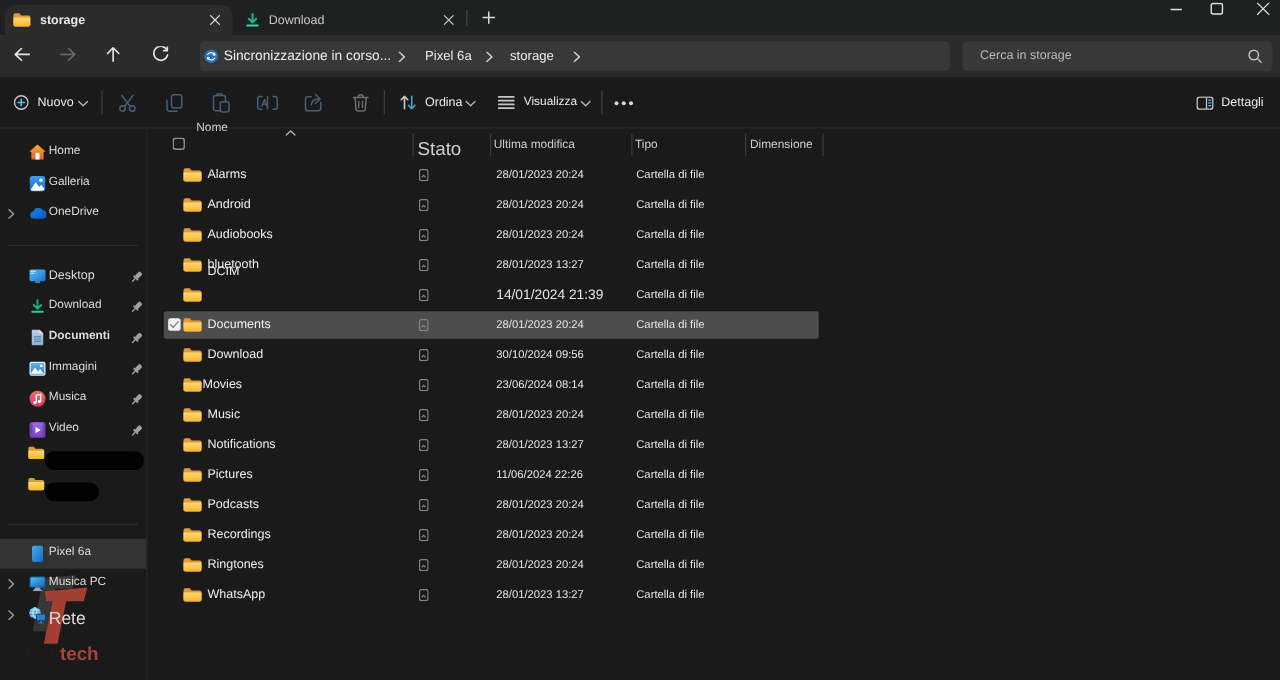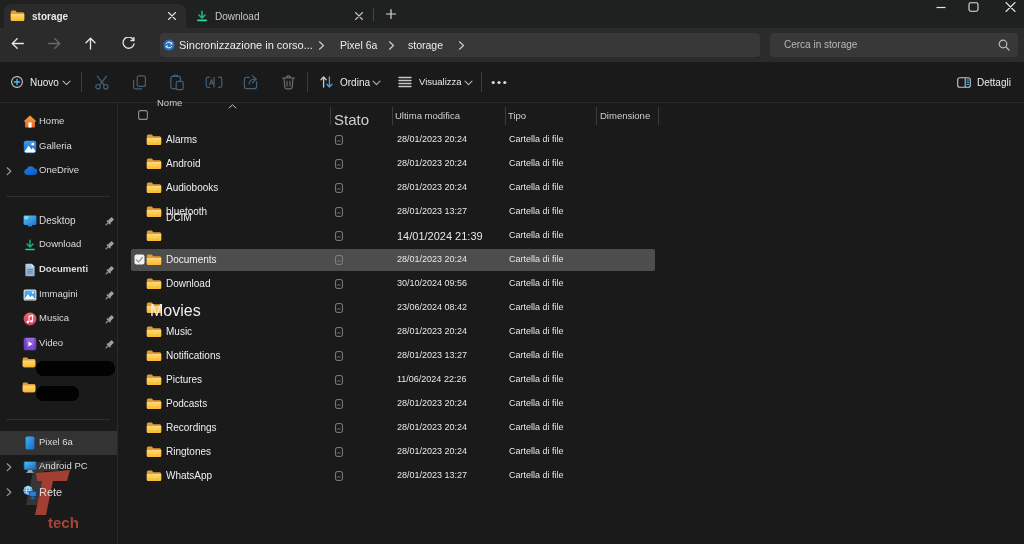--- a/index.html
+++ b/index.html
@@ -360,37 +360,37 @@
         <linearGradient id="pcg" x1="0" y1="0" x2="1" y2="1">
           <stop offset="0" stop-color="#4fc0f0"></stop>
           <stop offset="1" stop-color="#1467c2"></stop>
         </linearGradient>
       </defs>
 <rect x="0.7" y="1.2" width="12.6" height="8.8" rx="1.2" fill="#1a5f9e"></rect>
 <rect x="1.5" y="2" width="11" height="7.2" rx="0.6" fill="url(#pcg)"></rect>
 <path d="M5 10 L4.2 12.2 H9.8 L9 10 Z" fill="#9aa7b0"></path>
 <path d="M3.4 12.4 H10.6" stroke="#9aa7b0" stroke-width="1"></path>
     </svg>
-    <span class="abs" style="left:39px;top:461px;font-size:9.5px;color:#dcdcdc;font-weight:normal">Android PC</span>
+    <span class="abs" style="left:39px;top:461px;font-size:9.5px;color:#dcdcdc;font-weight:normal">Musica PC</span>
     <svg class="abs" style="left:6px;top:488px" width="6" height="9" viewBox="0 0 6 9">
       <path d="M1.2 0.8 L4.8 4.2 L1.2 7.6" stroke="#9a9a9a" stroke-width="1.2" fill="none" stroke-linecap="round" stroke-linejoin="round"></path>
     </svg>
     <svg class="abs" style="left:23px;top:485px" width="14" height="14" viewBox="0 0 14 14">
       <defs>
         <linearGradient id="ng" x1="0" y1="0" x2="0" y2="1">
           <stop offset="0" stop-color="#56c6f2"></stop>
           <stop offset="1" stop-color="#1a6fd0"></stop>
         </linearGradient>
       </defs>
 <circle cx="5" cy="5.4" r="4.6" fill="url(#ng)"></circle>
 <path d="M5 0.9 A6.6 6.6 0 0 0 5 9.9 M5 0.9 A6.6 6.6 0 0 1 5 9.9 M0.5 5.4 H9.5 M1.2 3 H8.8 M1.2 7.8 H8.8" stroke="#e8f4fd" stroke-width="0.7" fill="none"></path>
 <rect x="6.2" y="6.2" width="7.2" height="5.4" rx="0.8" fill="#2a7fd4" stroke="#13335c" stroke-width="0.7"></rect>
 <path d="M9.8 11.6 V13 M7.8 13.2 H11.8" stroke="#2a7fd4" stroke-width="1"></path>
     </svg>
-    <span class="abs" style="left:39px;top:486px;font-size:11px;color:#dcdcdc;font-weight:normal">Rete</span>
+    <span class="abs" style="left:39px;top:486px;font-size:14px;color:#dcdcdc;font-weight:normal">Rete</span>
     <div id="content"></div>
     <svg class="abs" style="left:138px;top:110px" width="10" height="10" viewBox="0 0 10 10">
       <rect x="0.6" y="0.6" width="8.8" height="8.8" rx="2" fill="none" stroke="#8f8f8f" stroke-width="1.1"></rect>
     </svg>
     <span class="abs" style="left:157px;top:98px;font-size:9.5px;color:#cfcfcf">Nome</span>
     <svg class="abs" style="left:228px;top:104px" width="9" height="5" viewBox="0 0 9 5">
       <path d="M1 4 L4.5 0.8 L8 4" stroke="#bdbdbd" stroke-width="1" fill="none" stroke-linecap="round" stroke-linejoin="round"></path>
     </svg>
     <div class="abs" style="left:330px;top:107px;width:1px;height:18px;background:#3c3c3c"></div>
     <div class="abs" style="left:392px;top:107px;width:1px;height:18px;background:#3c3c3c"></div>
@@ -528,26 +528,26 @@
     <svg class="abs" style="left:146px;top:301px" width="16" height="13" viewBox="0 0 16 13">
       <defs>
         <linearGradient id="fgr7" x1="0" y1="0" x2="0" y2="1">
 <stop offset="0" stop-color="#ffd978"></stop>
           <stop offset="1" stop-color="#f7b82c"></stop>
         </linearGradient>
       </defs>
 <path d="M.8 3.1 Q.8 1.6 2.3 1.6 H5.8 L7.3 3.3 H13.7 Q15.2 3.3 15.2 4.8 V10.6 Q15.2 12.1 13.7 12.1 H2.3 Q.8 12.1 .8 10.6 Z" fill="#e19b35" transform="scale(1.0,1.0)"></path>
 <path d="M.8 4.9 H15.2 V10.6 Q15.2 12.1 13.7 12.1 H2.3 Q.8 12.1 .8 10.6 Z" fill="url(#fgr7)" transform="scale(1.0,1.0)"></path>
     </svg>
-    <span class="abs" style="left:150px;top:302px;font-size:16px;color:#efefef">Movies</span>
+    <span class="abs" style="left:162px;top:302px;font-size:10px;color:#efefef">Movies</span>
     <svg class="abs" style="left:335px;top:303px" width="8" height="10" viewBox="0 0 8 10">
       <rect x="0.6" y="0.6" width="6.8" height="8.8" rx="1.6" fill="none" stroke="#858585" stroke-width="1"></rect>
       <path d="M2.4 6.8 L3.9 5.2 L5.4 6.8" stroke="#858585" stroke-width="0.9" fill="none"></path>
     </svg>
-    <span class="abs" style="left:397px;top:302px;font-size:9px;color:#e6e6e6">23/06/2024 08:42</span>
+    <span class="abs" style="left:397px;top:302px;font-size:9px;color:#e6e6e6">23/06/2024 08:14</span>
     <span class="abs" style="left:509px;top:302px;font-size:9px;color:#e6e6e6">Cartella di file</span>
     <svg class="abs" style="left:146px;top:325px" width="16" height="13" viewBox="0 0 16 13">
       <defs>
         <linearGradient id="fgr8" x1="0" y1="0" x2="0" y2="1">
 <stop offset="0" stop-color="#ffd978"></stop>
           <stop offset="1" stop-color="#f7b82c"></stop>
         </linearGradient>
       </defs>
 <path d="M.8 3.1 Q.8 1.6 2.3 1.6 H5.8 L7.3 3.3 H13.7 Q15.2 3.3 15.2 4.8 V10.6 Q15.2 12.1 13.7 12.1 H2.3 Q.8 12.1 .8 10.6 Z" fill="#e19b35" transform="scale(1.0,1.0)"></path>
 <path d="M.8 4.9 H15.2 V10.6 Q15.2 12.1 13.7 12.1 H2.3 Q.8 12.1 .8 10.6 Z" fill="url(#fgr8)" transform="scale(1.0,1.0)"></path>

